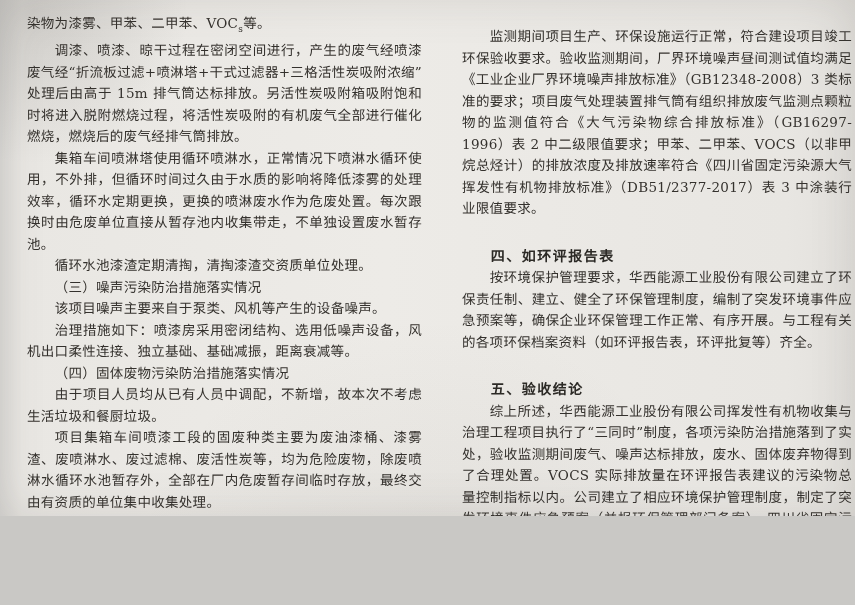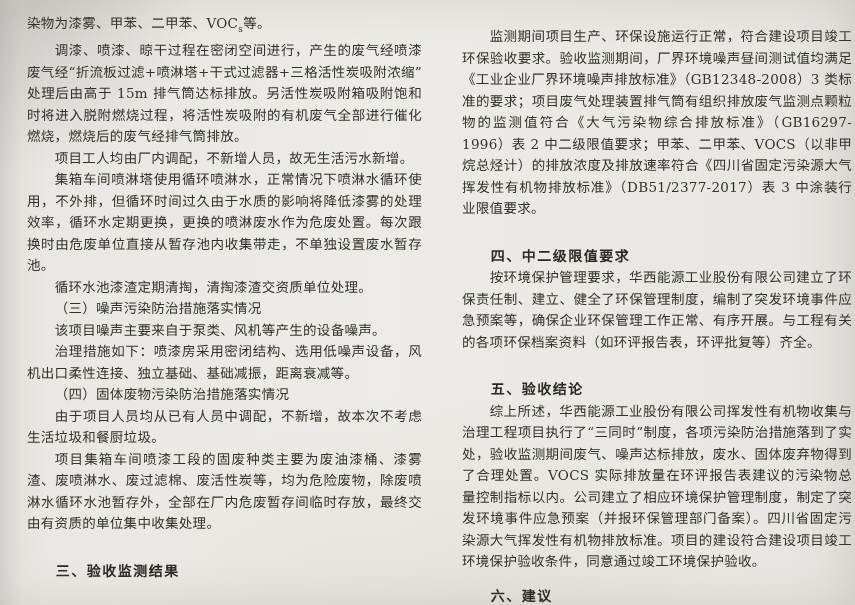--- a/index.html
+++ b/index.html
@@ -1,18 +1,18 @@
 <!DOCTYPE html>
 <html lang="zh-CN"><head>
 <meta charset="utf-8">
 <style>
   html,body{margin:0;padding:0;background:#c9c8c5;}
   .page{
     position:relative;
-    width:855px;height:605px;
+    width:855px;height:516px;
     margin:0 auto;
     overflow:hidden;
     color:#34312d;
     font-family:"DejaVu Serif","Liberation Serif",serif;
     background:
       radial-gradient(circle at 4% 2%, rgba(70,68,64,.16), rgba(70,68,64,0) 16%),
       radial-gradient(circle at 50% 120%, rgba(120,115,108,.10), rgba(120,115,108,0) 40%),
       linear-gradient(90deg, #dcdbd8 0px, #e9e7e3 22px, #edebe7 45%, #e8e6e2 92%, #e2e0dc 100%);
   }
   .page::after{
@@ -42,36 +42,35 @@
   .heading.gap-sm{margin-top:13px;}
 </style>
 </head>
 <body>
 
 <div class="page">
 
   <div class="col col-left">
     <p class="para noindent"><span>染物为漆雾、甲苯、二甲苯、VOC</span><sub class="sub">s</sub><span>等。</span></p>
     <p class="para">调漆、喷漆、晾干过程在密闭空间进行，产生的废气经喷漆废气经“折流板过滤+喷淋塔+干式过滤器+三格活性炭吸附浓缩”处理后由高于 15m 排气筒达标排放。另活性炭吸附箱吸附饱和时将进入脱附燃烧过程，将活性炭吸附的有机废气全部进行催化燃烧，燃烧后的废气经排气筒排放。</p>
-    <p class="para">项目工人均由厂内调配，不新增人员，故无生活污水新增。</p>
     <p class="para">集箱车间喷淋塔使用循环喷淋水，正常情况下喷淋水循环使用，不外排，但循环时间过久由于水质的影响将降低漆雾的处理效率，循环水定期更换，更换的喷淋废水作为危废处置。每次跟换时由危废单位直接从暂存池内收集带走，不单独设置废水暂存池。</p>
     <p class="para">循环水池漆渣定期清掏，清掏漆渣交资质单位处理。</p>
     <p class="para">（三）噪声污染防治措施落实情况</p>
     <p class="para">该项目噪声主要来自于泵类、风机等产生的设备噪声。</p>
     <p class="para">治理措施如下：喷漆房采用密闭结构、选用低噪声设备，风机出口柔性连接、独立基础、基础减振，距离衰减等。</p>
     <p class="para">（四）固体废物污染防治措施落实情况</p>
     <p class="para">由于项目人员均从已有人员中调配，不新增，故本次不考虑生活垃圾和餐厨垃圾。</p>
     <p class="para">项目集箱车间喷漆工段的固废种类主要为废油漆桶、漆雾渣、废喷淋水、废过滤棉、废活性炭等，均为危险废物，除废喷淋水循环水池暂存外，全部在厂内危废暂存间临时存放，最终交由有资质的单位集中收集处理。</p>
     <h3 class="heading">三、验收监测结果</h3>
 
   </div>
 
   <div class="col col-right">
     <p class="para">监测期间项目生产、环保设施运行正常，符合建设项目竣工环保验收要求。验收监测期间，厂界环境噪声昼间测试值均满足《工业企业厂界环境噪声排放标准》（GB12348-2008）3 类标准的要求；项目废气处理装置排气筒有组织排放废气监测点颗粒物的监测值符合《大气污染物综合排放标准》（GB16297-1996）表 2 中二级限值要求；甲苯、二甲苯、VOCS（以非甲烷总烃计）的排放浓度及排放速率符合《四川省固定污染源大气挥发性有机物排放标准》（DB51/2377-2017）表 3 中涂装行业限值要求。</p>
-    <h3 class="heading">四、中二级限值要求</h3>
+    <h3 class="heading">四、如环评报告表</h3>
     <p class="para">按环境保护管理要求，华西能源工业股份有限公司建立了环保责任制、建立、健全了环保管理制度，编制了突发环境事件应急预案等，确保企业环保管理工作正常、有序开展。与工程有关的各项环保档案资料（如环评报告表，环评批复等）齐全。</p>
     <h3 class="heading">五、验收结论</h3>
     <p class="para">综上所述，华西能源工业股份有限公司挥发性有机物收集与治理工程项目执行了“三同时”制度，各项污染防治措施落到了实处，验收监测期间废气、噪声达标排放，废水、固体废弃物得到了合理处置。VOCS 实际排放量在环评报告表建议的污染物总量控制指标以内。公司建立了相应环境保护管理制度，制定了突发环境事件应急预案（并报环保管理部门备案）。四川省固定污染源大气挥发性有机物排放标准。项目的建设符合建设项目竣工环境保护验收条件，同意通过竣工环境保护验收。</p>
     <h3 class="heading gap-sm">六、建议</h3>
 
   </div>
 
 </div>
 
 </body></html>

